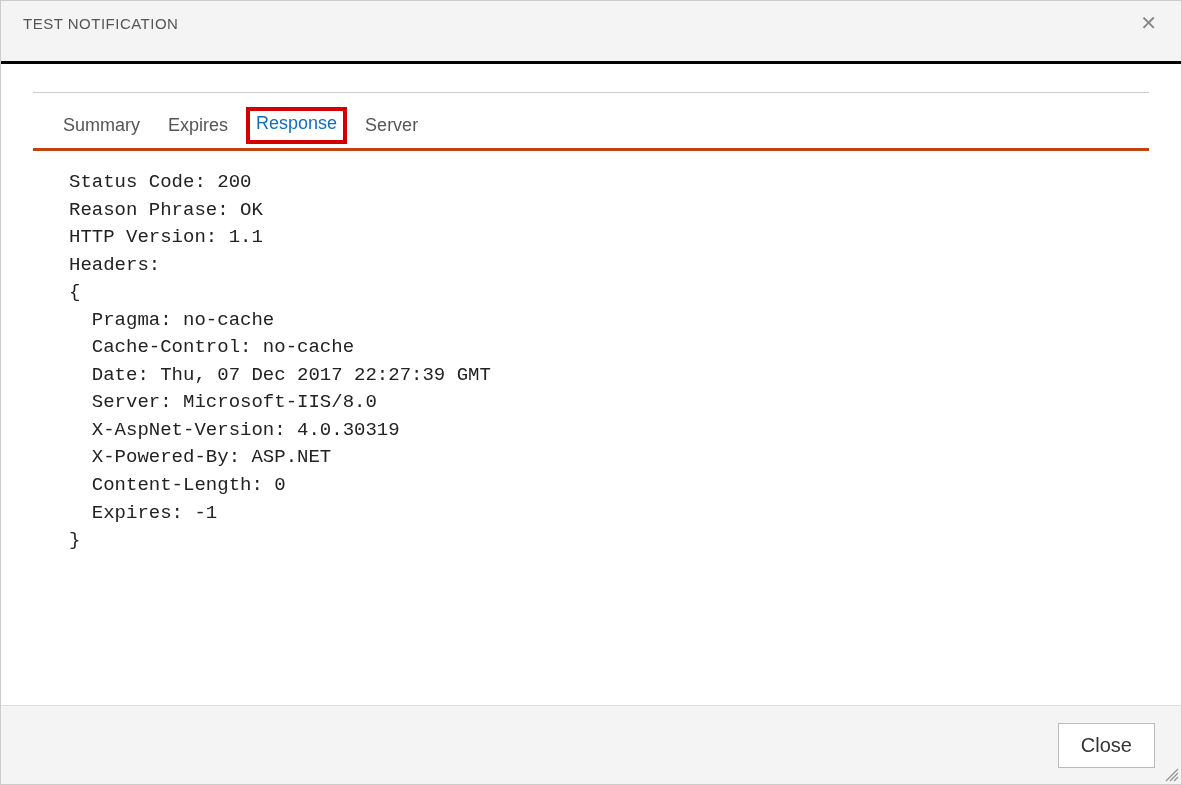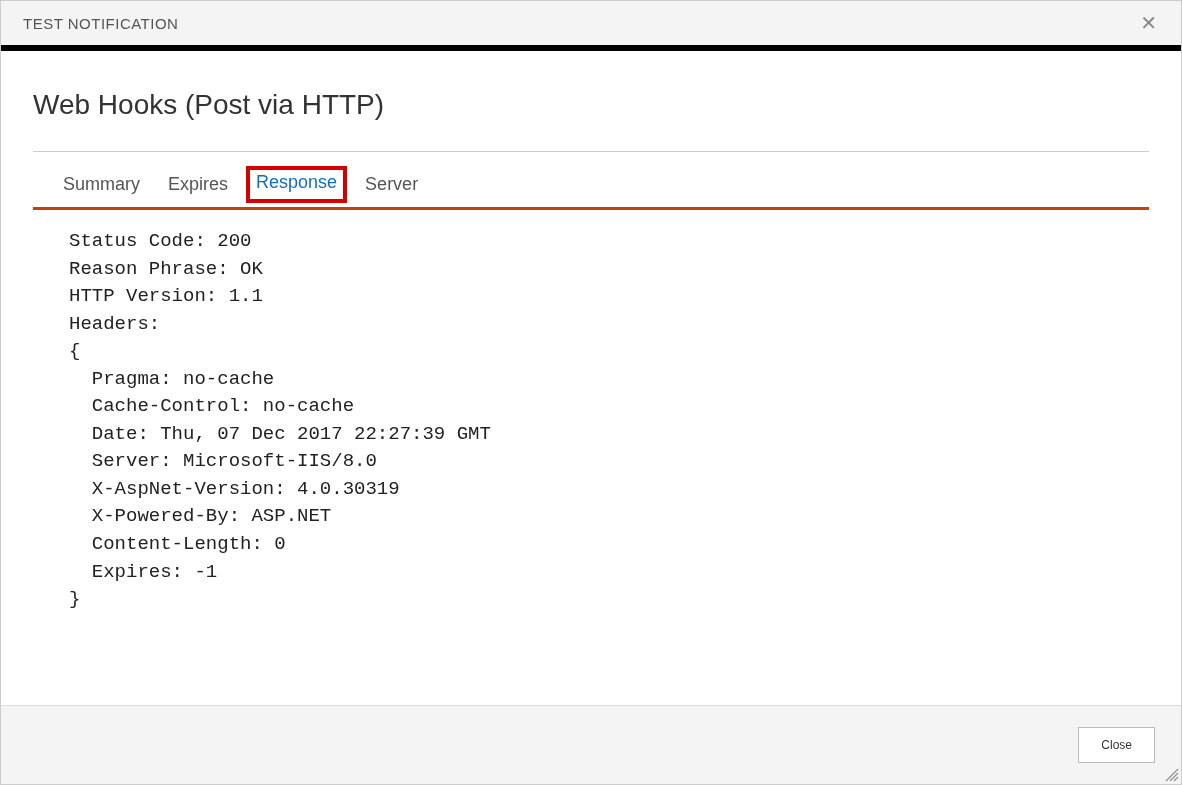--- a/index.html
+++ b/index.html
@@ -15,25 +15,25 @@
     box-sizing: border-box;
     width: 1182px;
     height: 785px;
     border: 1px solid #ccc;
     display: flex;
     flex-direction: column;
     position: relative;
   }
   .titlebar {
     background: #f4f4f4;
-    border-bottom: 6px solid #000000;
+    border-bottom: 3px solid #000000;
     height: 44px;
     display: flex;
     align-items: center;
-    padding: 0 18px 0 22px;
+    padding: 0 18px 16px 22px;
     justify-content: space-between;
   }
   .titlebar .title {
     font-size: 15px;
     letter-spacing: 0.5px;
     color: #555;
     text-transform: uppercase;
   }
   .titlebar .close-x {
     font-size: 20px;
@@ -94,21 +94,21 @@
     display: flex;
     align-items: center;
     justify-content: flex-end;
     padding: 0 26px;
     position: relative;
   }
   .close-btn {
     background: #fff;
     border: 1px solid #bbb;
     color: #333;
-    font-size: 12px;
+    font-size: 20px;
     padding: 10px 22px;
     cursor: pointer;
   }
   .resize-grip {
     position: absolute;
     right: 2px;
     bottom: 2px;
     width: 16px;
     height: 16px;
     pointer-events: none;
@@ -119,21 +119,20 @@
 <body>
 
 <div class="dialog">
 
   <div class="titlebar">
     <span class="title">TEST NOTIFICATION</span>
     <span class="close-x">✕</span>
   </div>
 
   <div class="body">
-    <div class="page-title">Web Hooks (Post via HTTP)</div>
     <hr class="sep">
 
     <div class="tabs">
       <span class="tab">Summary</span>
       <span class="tab">Expires</span>
       <span class="tab active highlight-box">Response</span>
       <span class="tab">Server</span>
     </div>
 
     <div class="response-block">Status Code: 200

